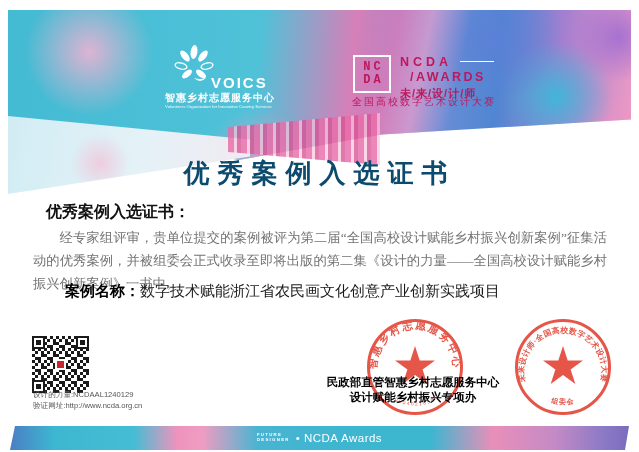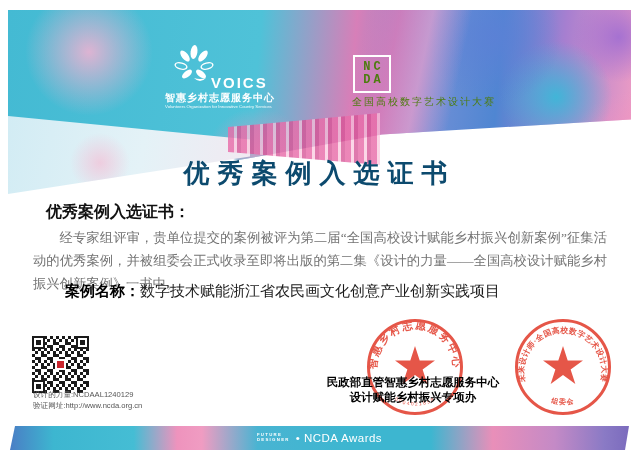--- a/index.html
+++ b/index.html
@@ -31,21 +31,21 @@
       linear-gradient(100deg,#d2ecf4 0%,#e4f2f7 55%,#f2e9f1 100%);}
 
   
   .voics{position:absolute;left:163px;top:48px;width:126px;height:64px;color:#fff;}
   .voics .name{position:absolute;left:48px;top:26px;font-size:15px;font-weight:bold;letter-spacing:2px;}
   .voics .cn{position:absolute;left:2px;top:43px;font-size:10px;font-weight:bold;letter-spacing:1px;white-space:nowrap;}
   .voics .en{position:absolute;left:2px;top:56px;font-size:4.3px;white-space:nowrap;opacity:.95;}
   .flower{position:absolute;left:10px;top:-4px;}
 
   
-  .ncda{position:absolute;left:353px;top:55px;width:145px;height:52px;color:#4d7c0f;}
+  .ncda{position:absolute;left:353px;top:55px;width:145px;height:52px;color:#be185d;}
   .ncda .sq{position:absolute;left:0;top:0;width:34px;height:34px;border:2px solid #fff;
     display:flex;flex-direction:column;align-items:center;justify-content:center;
     font-family:"Liberation Mono",monospace;font-weight:bold;font-size:12px;line-height:13px;letter-spacing:3px;text-indent:3px;}
   .ncda .rt{position:absolute;left:47px;top:0;white-space:nowrap;}
   .ncda .l1{font-size:12.5px;font-weight:bold;letter-spacing:4px;}
   .dash{display:inline-block;width:34px;height:1.5px;background:#fff;vertical-align:4px;margin-left:8px;}
   .ncda .l2{font-size:12.5px;font-weight:bold;letter-spacing:2.5px;text-indent:10px;margin-top:1px;}
   .ncda .l3{font-size:11px;font-weight:bold;letter-spacing:1px;margin-top:2px;}
   .ncda .sub{position:absolute;left:-1px;top:40px;font-size:10px;font-weight:normal;letter-spacing:2px;white-space:nowrap;}
 
@@ -105,20 +105,25 @@
     </svg>
     <div class="name">VOICS</div>
     <div class="cn">智惠乡村志愿服务中心</div>
     <div class="en">Volunteers Organization for Innovative Country Services</div>
   </div>
 
   <div class="ncda">
     <div class="sq">
       <span>NC</span>
       <span>DA</span>
+    </div>
+    <div class="rt">
+      <div class="l1"><span>NCDA</span><span class="dash"></span></div>
+      <div class="l2">/AWARDS</div>
+      <div class="l3">未/来/设/计/师</div>
     </div>
     <div class="sub">全国高校数字艺术设计大赛</div>
   </div>
 
   <div class="title">优秀案例入选证书</div>
   <div class="recipient">优秀案例入选证书：</div>
   <div class="body-par">经专家组评审，贵单位提交的案例被评为第二届“全国高校设计赋能乡村振兴创新案例”征集活动的优秀案例，并被组委会正式收录至即将出版的第二集《设计的力量——全国高校设计赋能乡村振兴创新案例》一书中。</div>
 
   <div class="kv case-line">
     <b>案例名称：</b><span>数字技术赋能浙江省农民画文化创意产业创新实践项目</span>

